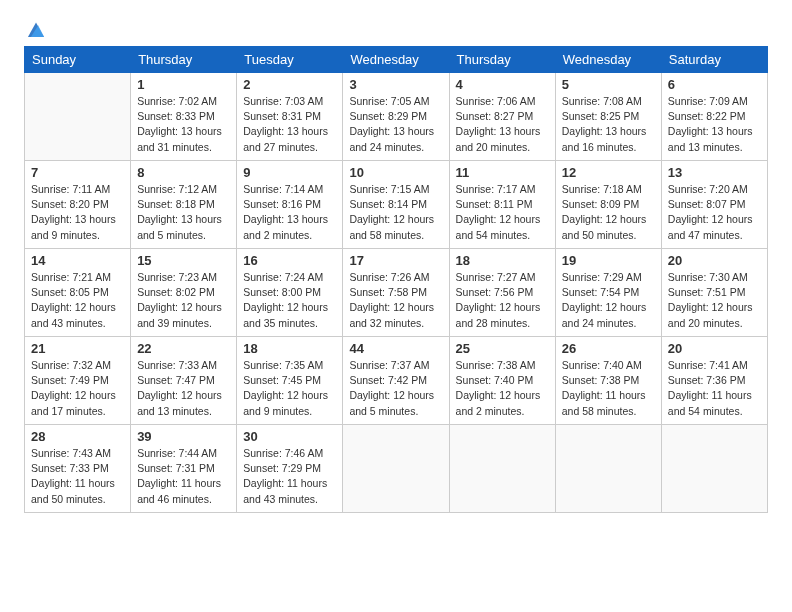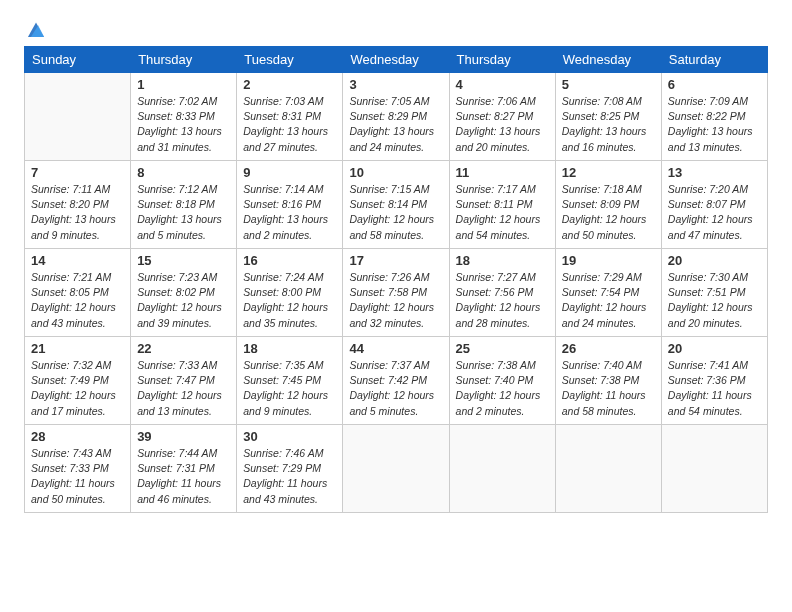--- a/index.html
+++ b/index.html
@@ -78,21 +78,20 @@
       font-size: 13px;
       font-weight: bold;
       color: #333;
       display: block;
       margin-bottom: 2px;
     }
     .day-info {
       color: #333;
       font-size: 10.5px;
       line-height: 1.45;
-      font-style: italic;
     }
     .last-row td {
       border-bottom: 1px solid #ccc;
       margin-left: 48px;
     }
     
     .logo-svg {
       width: 22px;
       height: 22px;
       margin-left: 1px;

